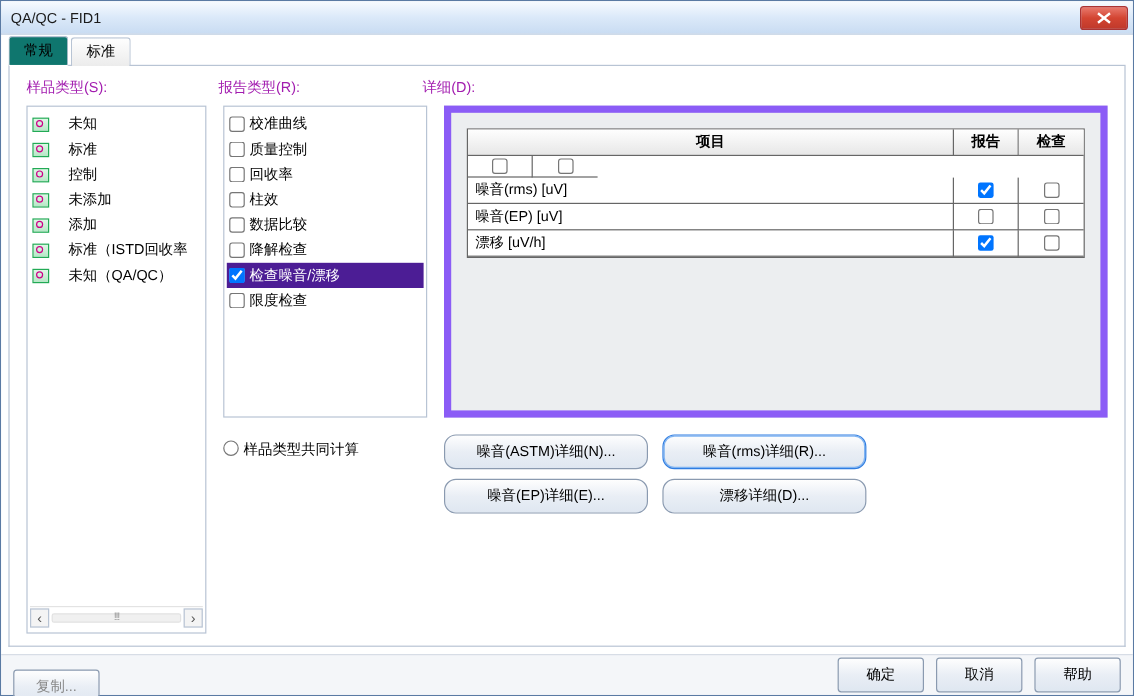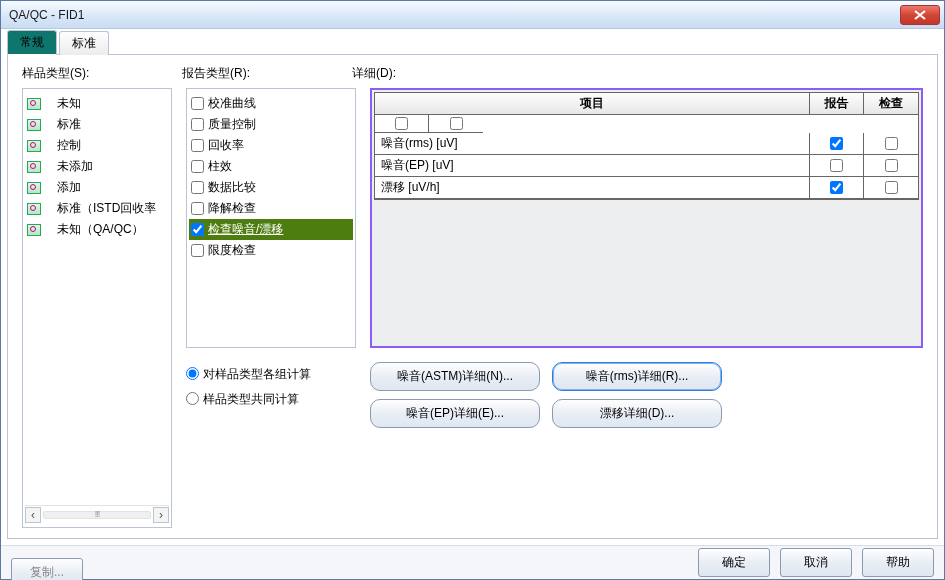--- a/index.html
+++ b/index.html
@@ -19,47 +19,47 @@
   }
   .client { flex:1; display:flex; flex-direction:column; background:#fff; padding:2px 6px 6px 6px; }
   .tabs { display:flex; align-items:flex-end; height:24px; border-bottom:1px solid #b8c4d4; }
   .tab {
     padding:3px 12px; border:1px solid #b8c4d4; border-bottom:none;
     background:linear-gradient(to bottom,#fefefe,#ececec); margin-right:2px; border-radius:3px 3px 0 0;
     cursor:pointer; position:relative; top:1px;
   }
   .tab.active { background:#0f766e; border-bottom:1px solid #fff; }
   .page { flex:1; border:1px solid #b8c4d4; border-top:none; padding:10px 14px; display:flex; flex-direction:column; }
-  .cols-head { display:flex; gap:0; color:#000000; margin-bottom:6px; }
+  .cols-head { display:flex; gap:0; color:#a21caf; margin-bottom:6px; }
   .cols-head .h1 { width:160px; }
   .cols-head .h2 { width:170px; }
   .cols-head .h3 { }
   .body-row { flex:1; display:flex; gap:14px; }
   .sample-panel { width:150px; display:flex; flex-direction:column; border:1px solid #b8c4d4; background:#fff; padding:4px 2px; }
   .sample-list { flex:1; overflow:hidden; }
   .sample-item { display:flex; align-items:center; gap:16px; padding:2px 2px; white-space:nowrap; }
   .cube {
     width:14px; height:12px; border:1px solid #2a5; background:linear-gradient(to bottom,#dff7e6,#b6e7c6);
     position:relative; flex:0 0 auto;
   }
   .cube::after{content:"";position:absolute;left:2px;top:1px;width:4px;height:4px;border:1px solid #c08;border-radius:50%;}
   .sb-bottom { height:18px; border-top:1px solid #e3e3e3; display:flex; align-items:center; justify-content:space-between; }
   .sb-arrow { width:16px;height:16px;border:1px solid #b8c4d4;background:#f4f4f4;display:flex;align-items:center;justify-content:center;cursor:pointer;color:#555;}
   .sb-track { flex:1; height:8px; margin:0 2px; background:#f0f0f0; border:1px solid #e2e2e2; border-radius:2px; position:relative; }
   .sb-track::after{content:"!!!";font-size:9px;color:#999;position:absolute;left:50%;top:-3px;transform:translateX(-50%);letter-spacing:-1px;}
   .middle-col { width:170px; display:flex; flex-direction:column; }
   .report-list { border:1px solid #b8c4d4; background:#fff; flex:0 0 auto; padding:4px 2px; height:260px; overflow:hidden; }
   .chk-item { display:flex; align-items:center; gap:4px; padding:2px 2px; cursor:pointer; white-space:nowrap; }
   .chk-item input { margin:0; }
-  .chk-item.sel { background:#4d7c0f; color:#fff;text-decoration:underline; }
+  .chk-item.sel { background:#4c1d95; color:#fff; }
   .radio-grp { margin-top:14px; }
   .radio-row { display:flex; align-items:flex-start; gap:4px; padding:4px 0; cursor:pointer; }
   .radio-row input { margin:1px 0 0 0; }
   .right-col { flex:1; display:flex; flex-direction:column; }
-  .grid-wrap { border:2px solid #8b5cf6; background:#eceef0; padding:2px; height:260px; }
+  .grid-wrap { border:6px solid #8b5cf6; background:#eceef0; padding:13px; height:260px; }
   .grid { border:1px solid #666; background:#fff; }
   .grow { display:flex; }
   .gcell { border-right:1px solid #666; border-bottom:1px solid #666; padding:2px 6px; display:flex; align-items:center; }
   .gcell:last-child{border-right:none;}
   .ghead .gcell { background:linear-gradient(to bottom,#fefefe,#e7e7e7); font-weight:bold; justify-content:center; }
   .c-item { flex:1; }
   .c-rep { width:54px; justify-content:center; }
   .c-chk { width:54px; justify-content:center; }
   .grid input[type=checkbox]{margin:0;}
   .btn-row { display:flex; gap:12px; margin-top:14px; }
@@ -171,24 +171,20 @@
                 <input type="checkbox" checked="" style="">
                 <span>检查噪音/漂移</span>
               </label>
               <label class="chk-item">
                 <input type="checkbox" style="">
                 <span>限度检查</span>
               </label>
             </div>
           <div class="radio-grp">
             <label class="radio-row">
-              <input type="radio" name="calc" checked="" style="">
-              <span style="max-width:140px;">对样品类型各组计算</span>
-            </label>
-            <label class="radio-row">
               <input type="radio" name="calc" style="">
               <span>样品类型共同计算</span>
             </label>
           </div>
         </div>
 
         <div class="right-col">
           <div class="grid-wrap">
             <div class="grid" id="grid">
                 <div class="grow ghead">

